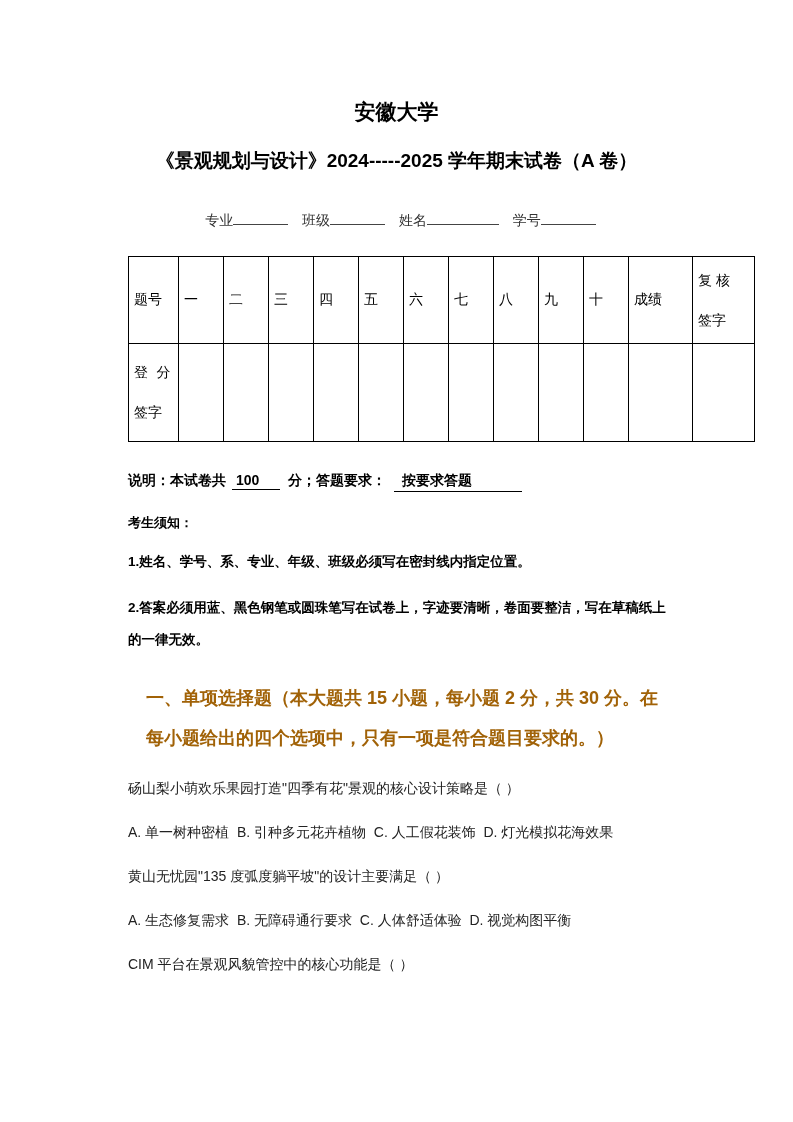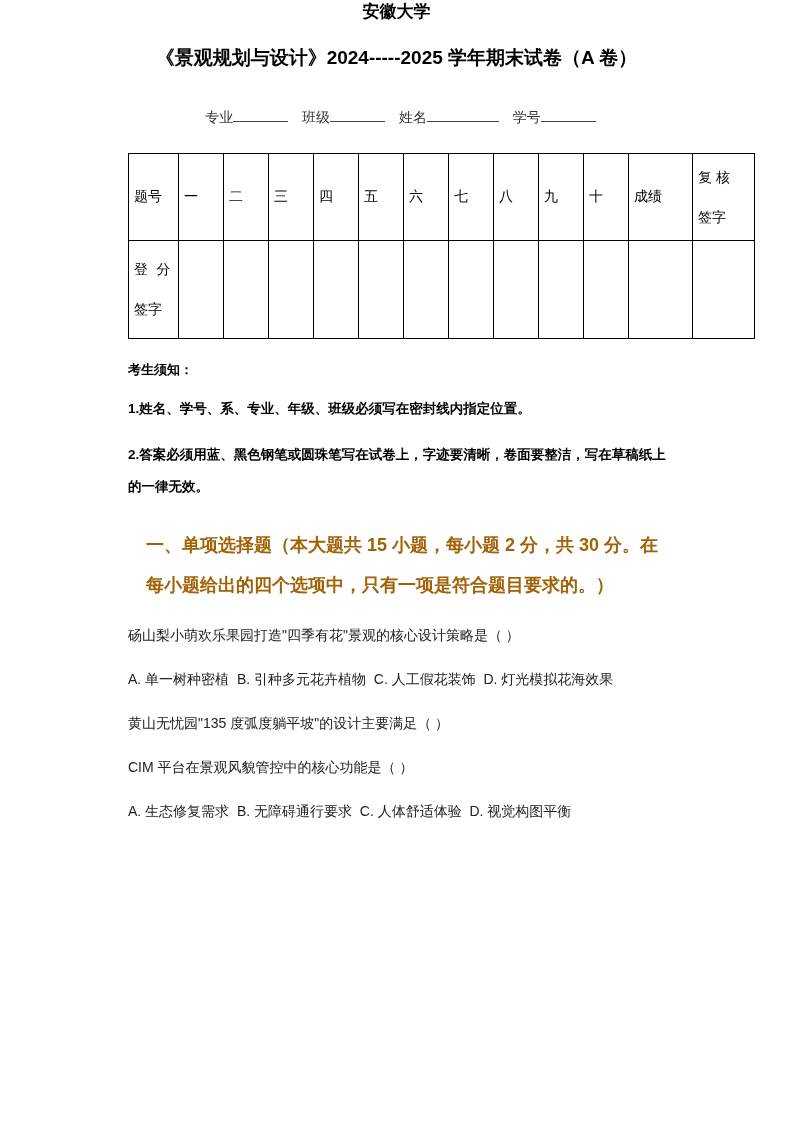--- a/index.html
+++ b/index.html
@@ -8,22 +8,23 @@
 
   .page {
     position: relative;
     width: 793px;
     height: 1122px;
     background: #ffffff;
     overflow: hidden;
   }
 
   .title {
+    padding-top: 98px;
     text-align: center;
-    font-size: 17px;
+    font-size: 21px;
     font-weight: bold;
     color: #000;
   }
   .subtitle {
     margin-top: 22px;
     text-align: center;
     font-size: 19px;
     font-weight: bold;
     color: #000;
   }
@@ -171,28 +172,31 @@
         <td></td>
         <td></td>
         <td></td>
         <td></td>
         <td></td>
         <td></td>
       </tr>
     </tbody>
   </table>
 
+  <div class="note-line">
+    <span>说明：本试卷共</span><span class="u-score">100</span><span>分；答题要求：</span><span class="u-req">按要求答题</span>
+  </div>
 
   <div class="notice-title">考生须知：</div>
   <p class="notice-item">1.姓名、学号、系、专业、年级、班级必须写在密封线内指定位置。</p>
   <p class="notice-item">2.答案必须用蓝、黑色钢笔或圆珠笔写在试卷上，字迹要清晰，卷面要整洁，写在草稿纸上的一律无效。</p>
 
   <div class="section-title">一、单项选择题（本大题共 15 小题，每小题 2 分，共 30 分。在每小题给出的四个选项中，只有一项是符合题目要求的。）</div>
 
   <div class="questions">
     <p class="q">砀山梨小萌欢乐果园打造"四季有花"景观的核心设计策略是（ ）</p>
     <p class="q">A. 单一树种密植  B. 引种多元花卉植物  C. 人工假花装饰  D. 灯光模拟花海效果</p>
     <p class="q">黄山无忧园"135 度弧度躺平坡"的设计主要满足（ ）</p>
+    <p class="q">A. 生态修复需求  B. 无障碍通行要求  C. 人体舒适体验  D. 视觉构图平衡</p>
     <p class="q">CIM 平台在景观风貌管控中的核心功能是（ ）</p>
-    <p class="q">A. 生态修复需求  B. 无障碍通行要求  C. 人体舒适体验  D. 视觉构图平衡</p>
   </div>
 
 </div>
 
 </body></html>

